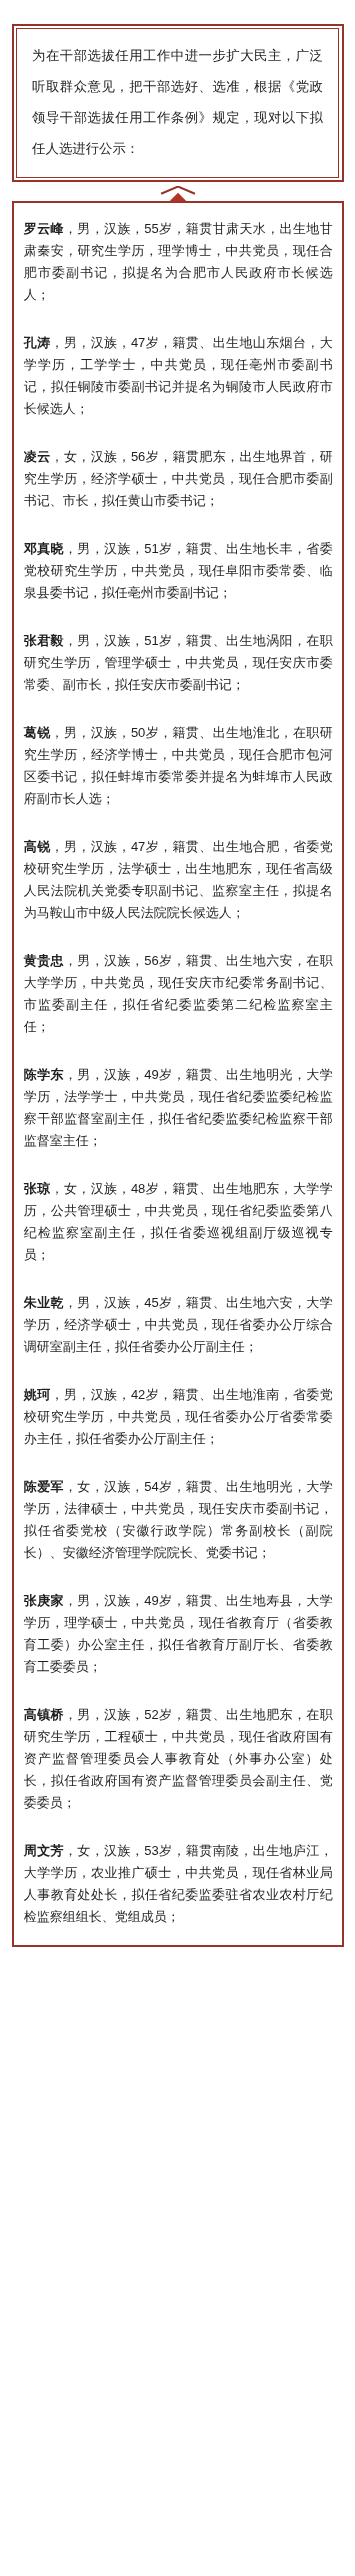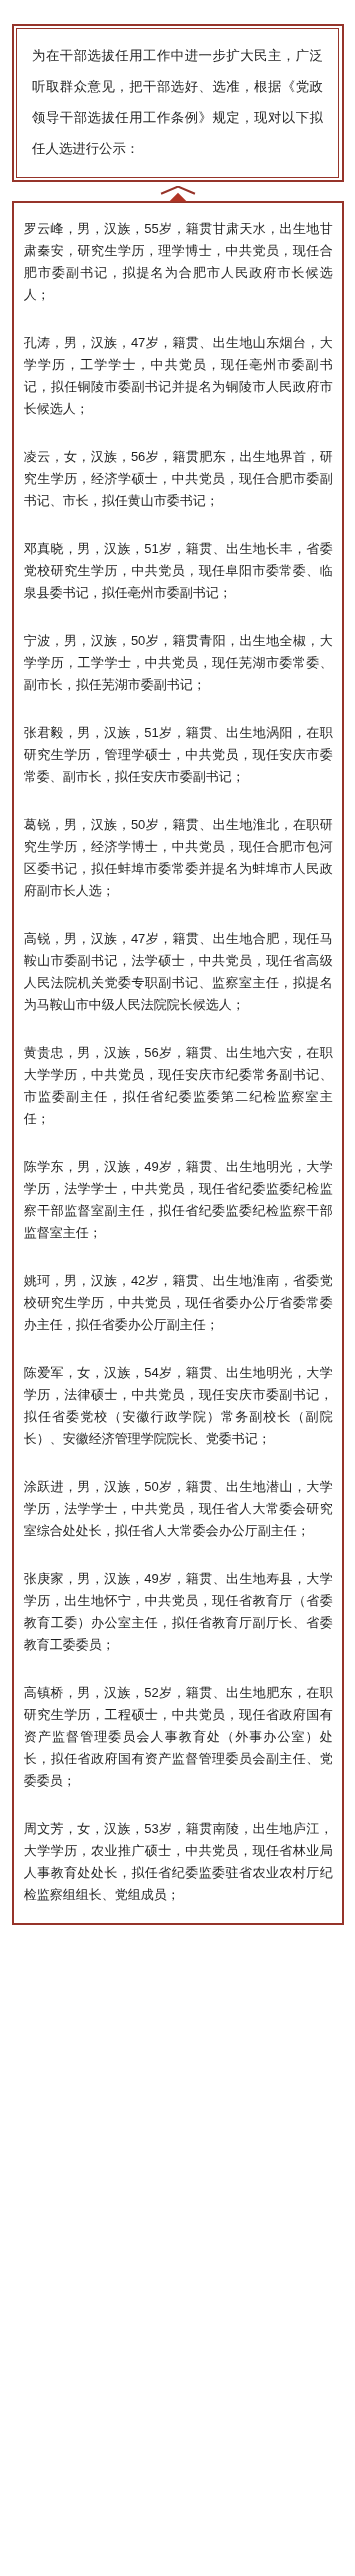--- a/index.html
+++ b/index.html
@@ -50,21 +50,21 @@
     background:#fff;
   }
   .entry{
     font-size:13px;
     line-height:22px;
     text-align:justify;
     margin-bottom:26px;
     color:var(--ink);
   }
   .entry:last-child{margin-bottom:0;}
-  .entry-name{font-weight:normal;}
+  .entry-name{font-weight:bold;}
 </style>
 </head>
 <body>
 
 <div class="intro-outer">
   <div class="intro-inner">
     <p class="intro-text">为在干部选拔任用工作中进一步扩大民主，广泛听取群众意见，把干部选好、选准，根据《党政领导干部选拔任用工作条例》规定，现对以下拟任人选进行公示：</p>
   </div>
 </div>
 
@@ -72,29 +72,29 @@
   <svg class="arrow" viewBox="0 0 76 30" aria-hidden="true">
     <polyline points="5,15 38,1 71,15" fill="none" stroke="#96342a" stroke-width="4"></polyline>
     <polygon points="21,30 38,13 55,30" fill="#b13425"></polygon>
   </svg>
   <div class="main-box">
     <div id="entry-list">
         <p class="entry"><span class="entry-name">罗云峰</span><span>，男，汉族，55岁，籍贯甘肃天水，出生地甘肃秦安，研究生学历，理学博士，中共党员，现任合肥市委副书记，拟提名为合肥市人民政府市长候选人；</span></p>
         <p class="entry"><span class="entry-name">孔涛</span><span>，男，汉族，47岁，籍贯、出生地山东烟台，大学学历，工学学士，中共党员，现任亳州市委副书记，拟任铜陵市委副书记并提名为铜陵市人民政府市长候选人；</span></p>
         <p class="entry"><span class="entry-name">凌云</span><span>，女，汉族，56岁，籍贯肥东，出生地界首，研究生学历，经济学硕士，中共党员，现任合肥市委副书记、市长，拟任黄山市委书记；</span></p>
         <p class="entry"><span class="entry-name">邓真晓</span><span>，男，汉族，51岁，籍贯、出生地长丰，省委党校研究生学历，中共党员，现任阜阳市委常委、临泉县委书记，拟任亳州市委副书记；</span></p>
-        <p class="entry"><span class="entry-name">宁波</span><span>，男，汉族，50岁，籍贯青阳，出生地全椒，大学学历，工学学士，中共党员，现任芜湖市委常委、副市长，拟任芜湖市委副书记；</span></p>
         <p class="entry"><span class="entry-name">张君毅</span><span>，男，汉族，51岁，籍贯、出生地涡阳，在职研究生学历，管理学硕士，中共党员，现任安庆市委常委、副市长，拟任安庆市委副书记；</span></p>
         <p class="entry"><span class="entry-name">葛锐</span><span>，男，汉族，50岁，籍贯、出生地淮北，在职研究生学历，经济学博士，中共党员，现任合肥市包河区委书记，拟任蚌埠市委常委并提名为蚌埠市人民政府副市长人选；</span></p>
-        <p class="entry"><span class="entry-name">高锐</span><span>，男，汉族，47岁，籍贯、出生地合肥，现任马鞍山市委副书记，法学硕士，中共党员，现任省高级人民法院机关党委专职副书记、监察室主任，拟提名为马鞍山市中级人民法院院长候选人；</span></p>
+        <p class="entry"><span class="entry-name">高锐</span><span>，男，汉族，47岁，籍贯、出生地合肥，省委党校研究生学历，法学硕士，出生地肥东，现任省高级人民法院机关党委专职副书记、监察室主任，拟提名为马鞍山市中级人民法院院长候选人；</span></p>
         <p class="entry"><span class="entry-name">黄贵忠</span><span>，男，汉族，56岁，籍贯、出生地六安，在职大学学历，中共党员，现任安庆市纪委常务副书记、市监委副主任，拟任省纪委监委第二纪检监察室主任；</span></p>
         <p class="entry"><span class="entry-name">陈学东</span><span>，男，汉族，49岁，籍贯、出生地明光，大学学历，法学学士，中共党员，现任省纪委监委纪检监察干部监督室副主任，拟任省纪委监委纪检监察干部监督室主任；</span></p>
+        <p class="entry"><span class="entry-name">张琼</span><span>，女，汉族，48岁，籍贯、出生地肥东，大学学历，公共管理硕士，中共党员，现任省纪委监委第八纪检监察室副主任，拟任省委巡视组副厅级巡视专员；</span></p>
+        <p class="entry"><span class="entry-name">朱业乾</span><span>，男，汉族，45岁，籍贯、出生地六安，大学学历，经济学硕士，中共党员，现任省委办公厅综合调研室副主任，拟任省委办公厅副主任；</span></p>
         <p class="entry"><span class="entry-name">姚珂</span><span>，男，汉族，42岁，籍贯、出生地淮南，省委党校研究生学历，中共党员，现任省委办公厅省委常委办主任，拟任省委办公厅副主任；</span></p>
         <p class="entry"><span class="entry-name">陈爱军</span><span>，女，汉族，54岁，籍贯、出生地明光，大学学历，法律硕士，中共党员，现任安庆市委副书记，拟任省委党校（安徽行政学院）常务副校长（副院长）、安徽经济管理学院院长、党委书记；</span></p>
-        <p class="entry"><span class="entry-name">涂跃进</span><span>，男，汉族，50岁，籍贯、出生地潜山，大学学历，法学学士，中共党员，现任省人大常委会研究室综合处处长，拟任省人大常委会办公厅副主任；</span></p>
-        <p class="entry"><span class="entry-name">张庚家</span><span>，男，汉族，49岁，籍贯、出生地寿县，大学学历，出生地怀宁，中共党员，现任省教育厅（省委教育工委）办公室主任，拟任省教育厅副厅长、省委教育工委委员；</span></p>
+        <p class="entry"><span class="entry-name">张庚家</span><span>，男，汉族，49岁，籍贯、出生地寿县，大学学历，理学硕士，中共党员，现任省教育厅（省委教育工委）办公室主任，拟任省教育厅副厅长、省委教育工委委员；</span></p>
         <p class="entry"><span class="entry-name">高镇桥</span><span>，男，汉族，52岁，籍贯、出生地肥东，在职研究生学历，工程硕士，中共党员，现任省政府国有资产监督管理委员会人事教育处（外事办公室）处长，拟任省政府国有资产监督管理委员会副主任、党委委员；</span></p>
         <p class="entry"><span class="entry-name">周文芳</span><span>，女，汉族，53岁，籍贯南陵，出生地庐江，大学学历，农业推广硕士，中共党员，现任省林业局人事教育处处长，拟任省纪委监委驻省农业农村厅纪检监察组组长、党组成员；</span></p>
       </div>
 
   </div>
 </div>
 
 
 </body></html>

